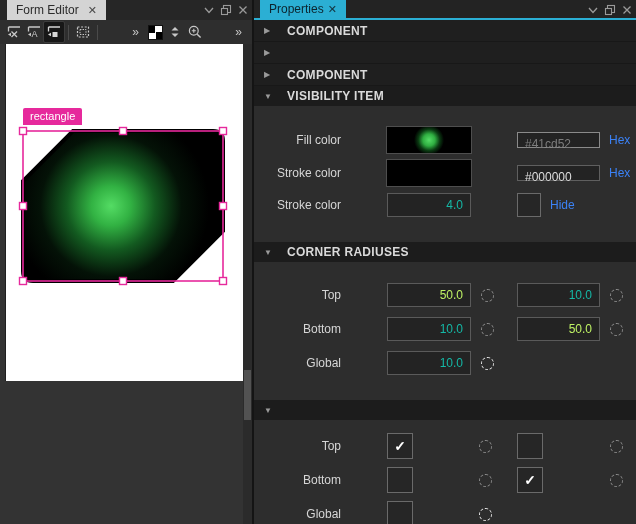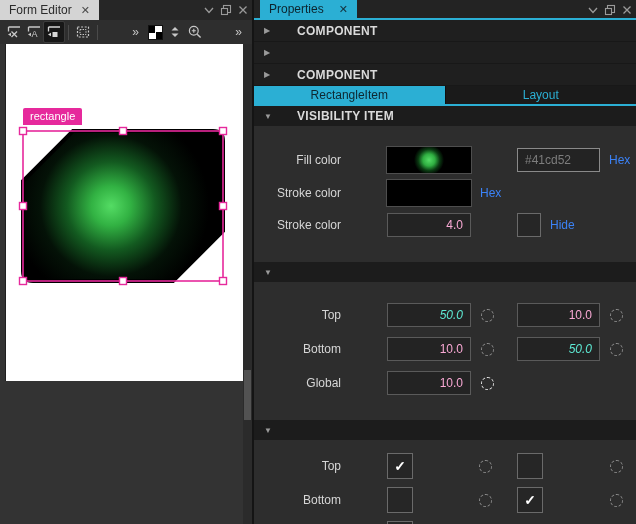--- a/index.html
+++ b/index.html
@@ -2,21 +2,21 @@
 <html><head>
 <meta charset="utf-8">
 <style>
   * { margin:0; padding:0; box-sizing:border-box; }
   html,body { width:636px; height:524px; overflow:hidden; background:#1a1a1a;
     font-family:"Liberation Sans", sans-serif; -webkit-font-smoothing:antialiased; }
 
   
   .left-panel { position:absolute; left:0; top:0; width:252px; height:524px; background:#333333; }
   .lp-titlebar { position:relative; height:20px; background:#262626; display:flex; align-items:center; }
-  .lp-tab { height:20px; background:#d4d4d4; display:flex; align-items:center; gap:9px;
+  .lp-tab { margin-left:7px; height:20px; background:#d4d4d4; display:flex; align-items:center; gap:9px;
     padding:0 9px; color:#2b2b2b; font-size:12px; }
   .lp-tab .tabclose { color:#4a4a4a; font-size:11px; }
   .win-icons { position:absolute; right:3px; top:0; height:20px; display:flex; align-items:center; gap:5px; }
   .win-icons svg { display:block; }
   .toolbar { height:24px; background:#2e2e2e; display:flex; align-items:center; padding:0 4px; }
   .tbtn { width:20px; height:20px; display:flex; align-items:center; justify-content:center; border-radius:1px; }
   .tbtn.active { background:#171717; outline:1px solid #3c3c3c; }
   .tsep { width:1px; height:15px; background:#4a4a4a; margin:0 4px; }
   .tsp { flex:1; }
   .overflow-glyph { color:#c8c8c8; font-size:12px; letter-spacing:-1px; padding:0 2px; }
@@ -30,52 +30,52 @@
   .shape-svg { position:absolute; left:12px; top:82px; }
 
   .vscroll { position:absolute; left:243px; top:44px; width:9px; height:480px; background:#2b2b2b; }
   .vthumb { position:absolute; left:1px; top:326px; width:7px; height:50px; background:#525252; }
 
   
   .right-panel { position:absolute; left:252px; top:0; width:384px; height:524px; background:#2d2d2d;
     border-left:2px solid #141414; }
   .rp-titlebar { position:relative; height:20px; background:#232323; border-bottom:2px solid #2bafd4;
     display:flex; align-items:center; }
-  .rp-tab { margin-left:6px; height:20px; background:#2bafd4; display:flex; align-items:center; gap:15px;
+  .rp-tab { margin-left:6px; height:20px; background:#2bafd4; display:flex; align-items:center; gap:4px;
     padding:0 9px; color:#0c242e; font-size:12px; }
   .rp-tab .tabclose { color:#14323d; font-size:11px; }
 
   .collapsed-row { height:22px; background:#1f1f1f; border-bottom:1px solid #181818;
     display:flex; align-items:center; padding-left:10px; }
   .tri { width:14px; font-size:8px; color:#9a9a9a; }
-  .sec-label { margin-left:19px; color:#dadada; font-size:12px; font-weight:600; letter-spacing:.3px; }
+  .sec-label { margin-left:9px; color:#dadada; font-size:12px; font-weight:600; letter-spacing:.3px; }
 
   .item-tabs { height:20px; display:flex; border-bottom:2px solid #2bafd4; background:#1a1a1a; }
   .itab { flex:1; display:flex; align-items:center; justify-content:center; font-size:12px; }
   .itab.active { background:#2bafd4; color:#0e2730; }
   .itab.inactive { background:#1a1a1a; color:#2bafd4; border-left:1px solid #0e0e0e; }
 
   .sec-header { height:20px; background:#1c1c1c; display:flex; align-items:center; padding-left:10px; }
   .sec-body { padding-top:21px; padding-bottom:4px; }
 
   .prow { display:flex; align-items:center; margin-bottom:7px; }
   .plabel { width:95px; text-align:right; padding-right:8px; color:#d6d6d6; font-size:12px; }
 
   .swatch { margin-left:38px; width:84px; height:26px; background:#000; outline:1px solid #4e4e4e; }
   .swatch.fill { background:
       radial-gradient(circle 15px at 50% 50%, #55dd66 0%, #2fae41 40%, #0a3a12 72%, #000 100%); }
-  .hexfield { margin-left:46px; width:83px; height:24px; line-height:22px; padding-left:7px;
+  .hexfield { margin-left:46px; width:83px; height:16px; line-height:22px; padding-left:7px;
     background:#232323; border:1px solid #5f5f5f; color:#dedede; font-size:12px; }
   .hexfield.disabled { border-color:#8a8a8a; color:#7d7d7d; }
   .suffix { margin-left:9px; color:#3b82f6; font-size:12px; }
 
   .numfield { margin-left:38px; width:84px; height:24px; line-height:22px; padding-right:7px;
-    text-align:right; background:#232323; border:1px solid #5a5a5a; color:#f9a8d4; font-size:12px; }
+    text-align:right; background:#232323; border:1px solid #5a5a5a; color:#14b8a6; font-size:12px; }
   .numfield.col2 { margin-left:23px; width:83px; }
-  .numfield.mod { color:#5eead4;font-style:italic; }
+  .numfield.mod { color:#bef264; }
 
   .aicon { margin-left:10px; width:13px; height:13px; border:1.6px dashed #8f8f8f; border-radius:50%; }
   .aicon.bright { border-color:#ededed; }
   .aicon.b1 { margin-left:66px; }
   .aicon.b2 { margin-left:67px; }
 
   .checkbox { width:24px; height:24px; margin-left:46px; background:#262626; border:1px solid #6a6a6a;
     display:flex; align-items:center; justify-content:center; }
   .checkbox .check { display:none; color:#ffffff; font-size:14px; font-weight:bold; }
   .checkbox.checked .check { display:block; }
@@ -233,51 +233,49 @@
     <span class="sec-label">COMPONENT</span>
   </div>
   <div class="collapsed-row">
     <span class="tri">▶</span>
   </div>
   <div class="collapsed-row">
     <span class="tri">▶</span>
     <span class="sec-label">COMPONENT</span>
   </div>
 
-  <div class="item-tabs">
-    <div class="itab active">RectangleItem</div>
-    <div class="itab inactive">Layout</div>
-  </div>
 
   <div class="sec-header">
     <span class="tri">▼</span>
     <span class="sec-label">VISIBILITY ITEM</span>
   </div>
   <div class="sec-body">
     <div class="prow">
       <div class="plabel">Fill color</div>
       <div class="swatch fill"></div>
       <div class="hexfield disabled">#41cd52</div>
       <div class="suffix">Hex</div>
     </div>
     <div class="prow">
       <div class="plabel">Stroke color</div>
       <div class="swatch"></div>
+      <div class="hexfield">#000000</div>
       <div class="suffix">Hex</div>
     </div>
     <div class="prow">
       <div class="plabel">Stroke color</div>
       <div class="numfield">4.0</div>
       <div class="checkbox"></div>
       <div class="suffix">Hide</div>
     </div>
   </div>
 
   <div class="sec-header gap-top">
     <span class="tri">▼</span>
+    <span class="sec-label">CORNER RADIUSES</span>
   </div>
   <div class="sec-body">
     <div class="prow mb10">
       <div class="plabel">Top</div>
       <div class="numfield mod">50.0</div>
       <div class="aicon"></div>
       <div class="numfield col2">10.0</div>
       <div class="aicon"></div>
     </div>
     <div class="prow mb10">

